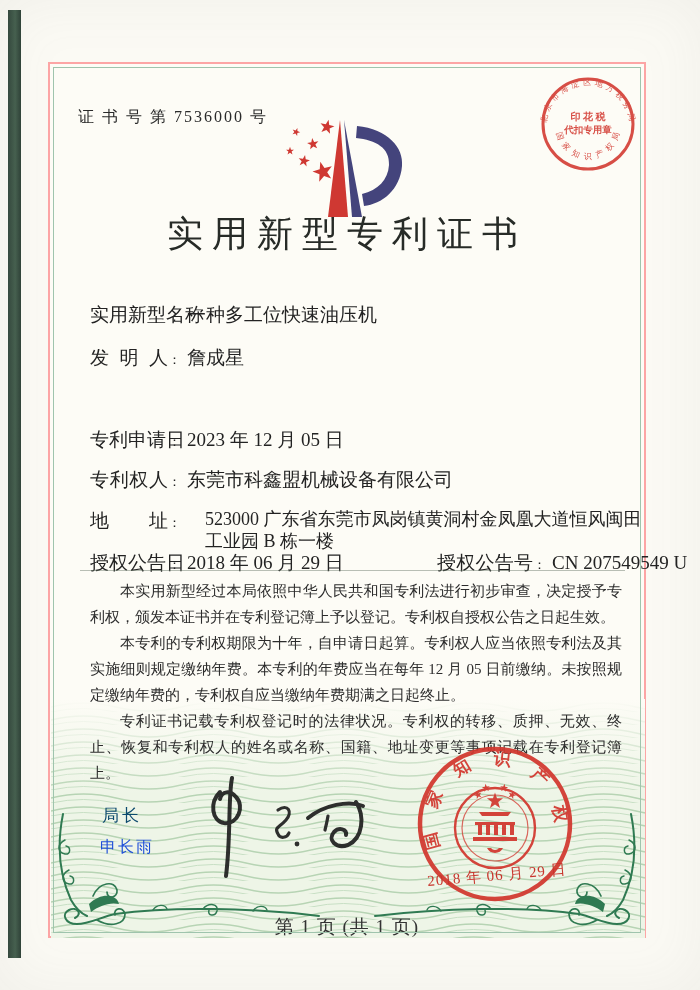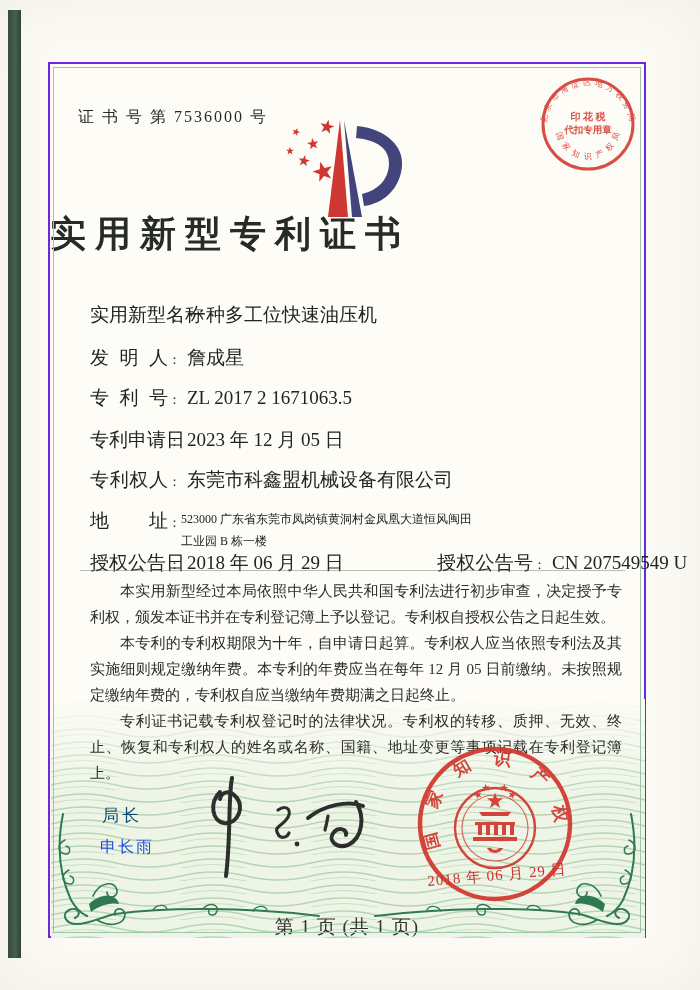--- a/index.html
+++ b/index.html
@@ -3,39 +3,39 @@
 <meta charset="utf-8">
 <style>
   html,body{margin:0;padding:0;}
   body{width:700px;height:990px;overflow:hidden;background:#f6f5ef;
        font-family:"Liberation Serif","DejaVu Serif",serif;color:#222;}
   .photo{position:relative;width:700px;height:990px;background:#fbfaf4;
          box-shadow:inset 0 0 60px rgba(120,120,110,.08);}
   .spine{position:absolute;left:8px;top:10px;width:13px;height:948px;
          background:linear-gradient(90deg,#35493e,#46604f 55%,#2f4238);}
   .page{position:absolute;left:48px;top:62px;width:598px;height:876px;
-        background:#fdfcf6;border:2px solid #6d28d9;box-sizing:border-box;}
+        background:#fdfcf6;border:2px solid #fca5a5;box-sizing:border-box;}
   .page::before{content:"";position:absolute;inset:3px;border:1px solid #9fc4ad;
         pointer-events:none;z-index:5;}
   .waves{position:absolute;left:1px;top:635px;z-index:0;}
   .orn{position:absolute;z-index:1;}
   .orn-left{left:3px;top:748px;}
   .orn-right{right:3px;top:748px;transform:scaleX(-1);}
   .certno{position:absolute;left:28px;top:43px;font-size:16px;letter-spacing:2px;
           color:#2a2a2a;z-index:3;}
   .logo{position:absolute;left:228px;top:50px;z-index:3;}
-  .title{position:absolute;left:0;top:146px;width:100%;text-align:left;
-         font-size:36px;font-weight:700;letter-spacing:9px;color:#272b27;z-index:3;}
+  .title{position:absolute;left:0;top:146px;width:100%;text-align:center;
+         font-size:36px;font-weight:400;letter-spacing:9px;color:#272b27;z-index:3;}
   .row{position:absolute;left:40px;white-space:nowrap;z-index:3;font-size:15px;color:#232323;}
   .f-label{display:inline-block;width:78px;font-size:19px;text-align:justify;
            text-align-last:justify;vertical-align:baseline;color:#232323;}
   .f-label.wide{width:96px;}
   .colon{font-size:13px;}
   .f-value{margin-left:6px;font-size:19px;}
-  .addr-val{display:inline-block;vertical-align:top;margin-left:0;line-height:22px;font-size:12px;}
+  .addr-val{display:inline-block;vertical-align:top;margin-left:24px;line-height:22px;font-size:18px;}
   .col2{position:absolute;left:347px;top:0;}
   .divider{position:absolute;left:30px;top:506px;width:545px;height:1px;
            background:rgba(100,115,100,.45);z-index:3;}
   .bodytext{position:absolute;left:40px;top:514px;width:532px;z-index:3;
             font-size:15px;line-height:26px;text-align:justify;color:#2c2c2c;}
   .bodytext p{margin:0;text-indent:2em;}
   .cm-title{position:absolute;left:52px;top:740px;font-size:17px;letter-spacing:3px;
             color:#0c4a6e;z-index:3;}
   .cm-name{position:absolute;left:50px;top:773px;font-size:16px;letter-spacing:2px;
            color:#1d4ed8;z-index:3;}
@@ -116,23 +116,20 @@
     </svg>
 
     <div class="title">实用新型专利证书</div>
 
     <div class="row" style="top:238px">
       <span class="f-label">实用新型名称</span><span class="colon">：</span><span class="f-value">一种多工位快速油压机</span>
     </div>
     <div class="row" style="top:281px">
       <span class="f-label">发明人</span><span class="colon">：</span><span class="f-value">詹成星</span>
     </div>
-    <div class="row" style="top:321px">
-      <span class="f-label">专利号</span><span class="colon">：</span><span class="f-value">ZL 2017 2 1671063.5</span>
-    </div>
     <div class="row" style="top:363px">
       <span class="f-label">专利申请日</span><span class="colon">：</span><span class="f-value">2023 年 12 月 05 日</span>
     </div>
     <div class="row" style="top:403px">
       <span class="f-label">专利权人</span><span class="colon">：</span><span class="f-value">东莞市科鑫盟机械设备有限公司</span>
     </div>
     <div class="row" style="top:444px">
       <span class="f-label">地址</span><span class="colon">：</span><span class="addr-val"><span>523000 广东省东莞市凤岗镇黄洞村金凤凰大道恒风闽田</span><br><span>工业园 B 栋一楼</span></span>
     </div>
     <div class="row" style="top:486px">

